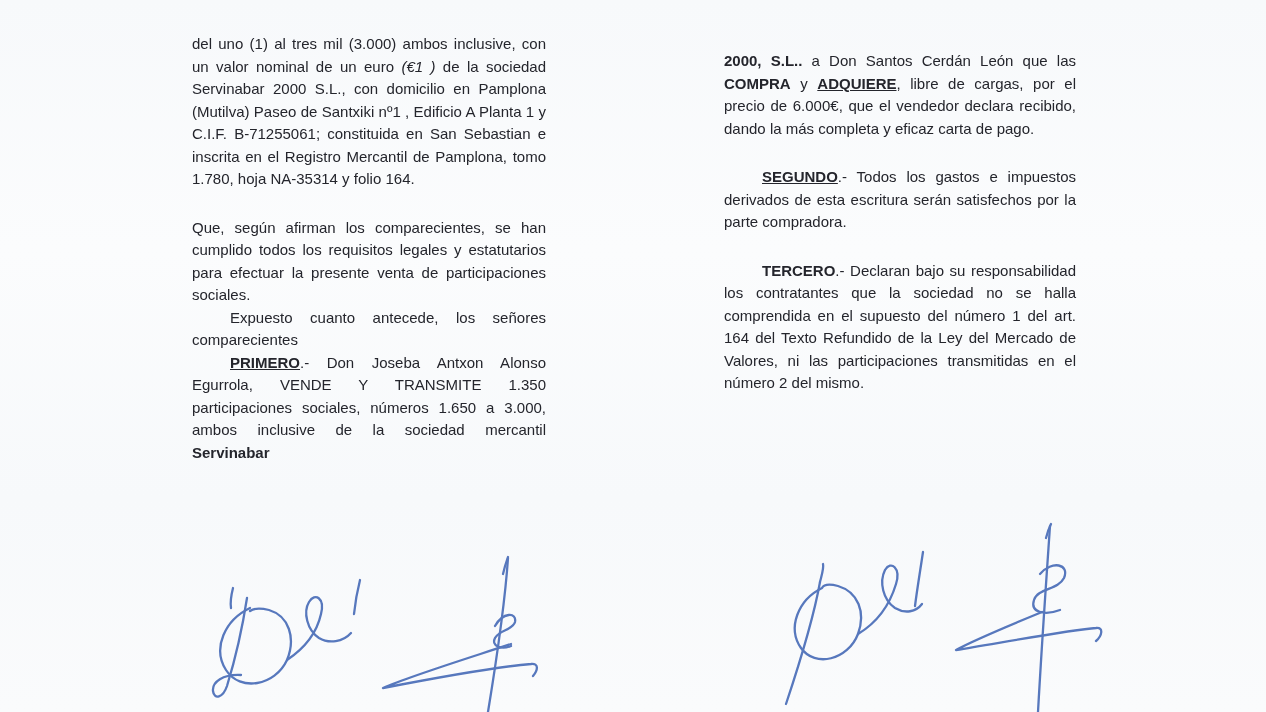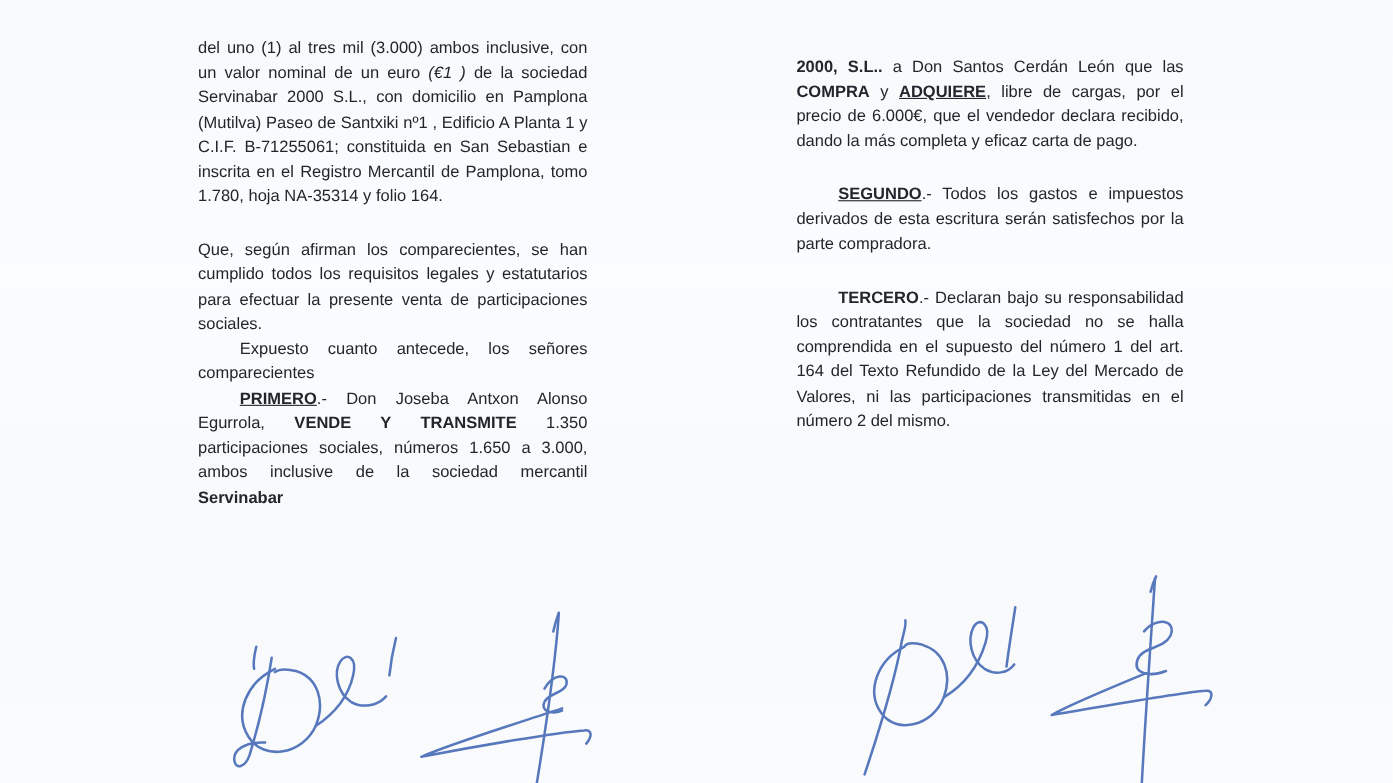--- a/index.html
+++ b/index.html
@@ -18,21 +18,21 @@
     width: 1266px;
     height: 712px;
     color: #24252c;
   }
   .col {
     position: absolute;
     font-size: 15px;
     line-height: 22.5px;
     text-align: justify;
   }
-  .col-left  { left: 180px; top: 33px;  width: 354px; }
+  .col-left  { left: 192px; top: 33px;  width: 354px; }
   .col-right { left: 724px; top: 50px;  width: 352px; }
   .para { margin: 0 0 26px 0; }
   .para.no-gap { margin-bottom: 0; }
   .para.indent { text-indent: 38px; }
   .heading-center {
     margin: 44px 0 23px 0;
     text-align: center;
     font-weight: 700;
     font-size: 15px;
     letter-spacing: 0.4px;
@@ -46,21 +46,21 @@
 </style>
 </head>
 <body>
 
 <div class="page">
 
   <div class="col col-left">
     <p class="para"><span>del uno (1) al tres mil (3.000) ambos inclusive, con un valor nominal de un euro </span><span style="font-style: italic;">(€1 )</span><span> de la sociedad Servinabar 2000 S.L., con domicilio en Pamplona (Mutilva) Paseo de Santxiki nº1 , Edificio A Planta 1 y C.I.F. B-71255061; constituida en San Sebastian e inscrita en el Registro Mercantil de Pamplona, tomo 1.780, hoja NA-35314 y folio 164.</span></p>
     <p class="para no-gap"><span>Que, según afirman los comparecientes, se han cumplido todos los requisitos legales y estatutarios para efectuar la presente venta de participaciones sociales.</span></p>
     <p class="para no-gap indent"><span>Expuesto cuanto antecede, los señores comparecientes</span></p>
-    <p class="para indent"><span style="font-weight: 700; text-decoration: underline;">PRIMERO</span><span>.-  Don Joseba Antxon Alonso Egurrola, </span><span style="font-weight: 700;">VENDE Y TRANSMITE</span><span>  1.350 participaciones sociales, números 1.650 a 3.000, ambos inclusive de la sociedad mercantil </span><span style="font-weight: 700;">Servinabar</span></p>
+    <p class="para indent"><span style="font-weight: 700; text-decoration: underline;">PRIMERO</span><span>.-  Don Joseba Antxon Alonso Egurrola, </span><span style="font-weight: 400;">VENDE Y TRANSMITE</span><span>  1.350 participaciones sociales, números 1.650 a 3.000, ambos inclusive de la sociedad mercantil </span><span style="font-weight: 700;">Servinabar</span></p>
   </div>
 
   <div class="col col-right">
     <p class="para"><span style="font-weight: 700;">2000, S.L..</span><span> a  Don Santos Cerdán León que las </span><span style="font-weight: 700;">COMPRA</span><span> y </span><span style="font-weight: 700; text-decoration: underline;">ADQUIERE</span><span>, libre de cargas, por el precio de 6.000€, que el vendedor declara recibido, dando la más completa y eficaz carta de pago.</span></p>
     <p class="para indent"><span style="font-weight: 700; text-decoration: underline;">SEGUNDO</span><span>.- Todos los gastos e impuestos derivados de esta escritura serán satisfechos por la parte compradora.</span></p>
     <p class="para indent"><span style="font-weight: 700; ">TERCERO</span><span>.- Declaran bajo su responsabilidad los contratantes que la sociedad no se halla comprendida en el supuesto del número 1 del art. 164 del Texto Refundido de la Ley del Mercado de Valores, ni las participaciones transmitidas en el número 2 del mismo.</span></p>
   </div>
 
   <svg class="sig sig-left" viewBox="0 0 370 164">
     <g fill="none" stroke-width="2.3" stroke-linecap="round" stroke-linejoin="round" stroke="#4a6db8">

